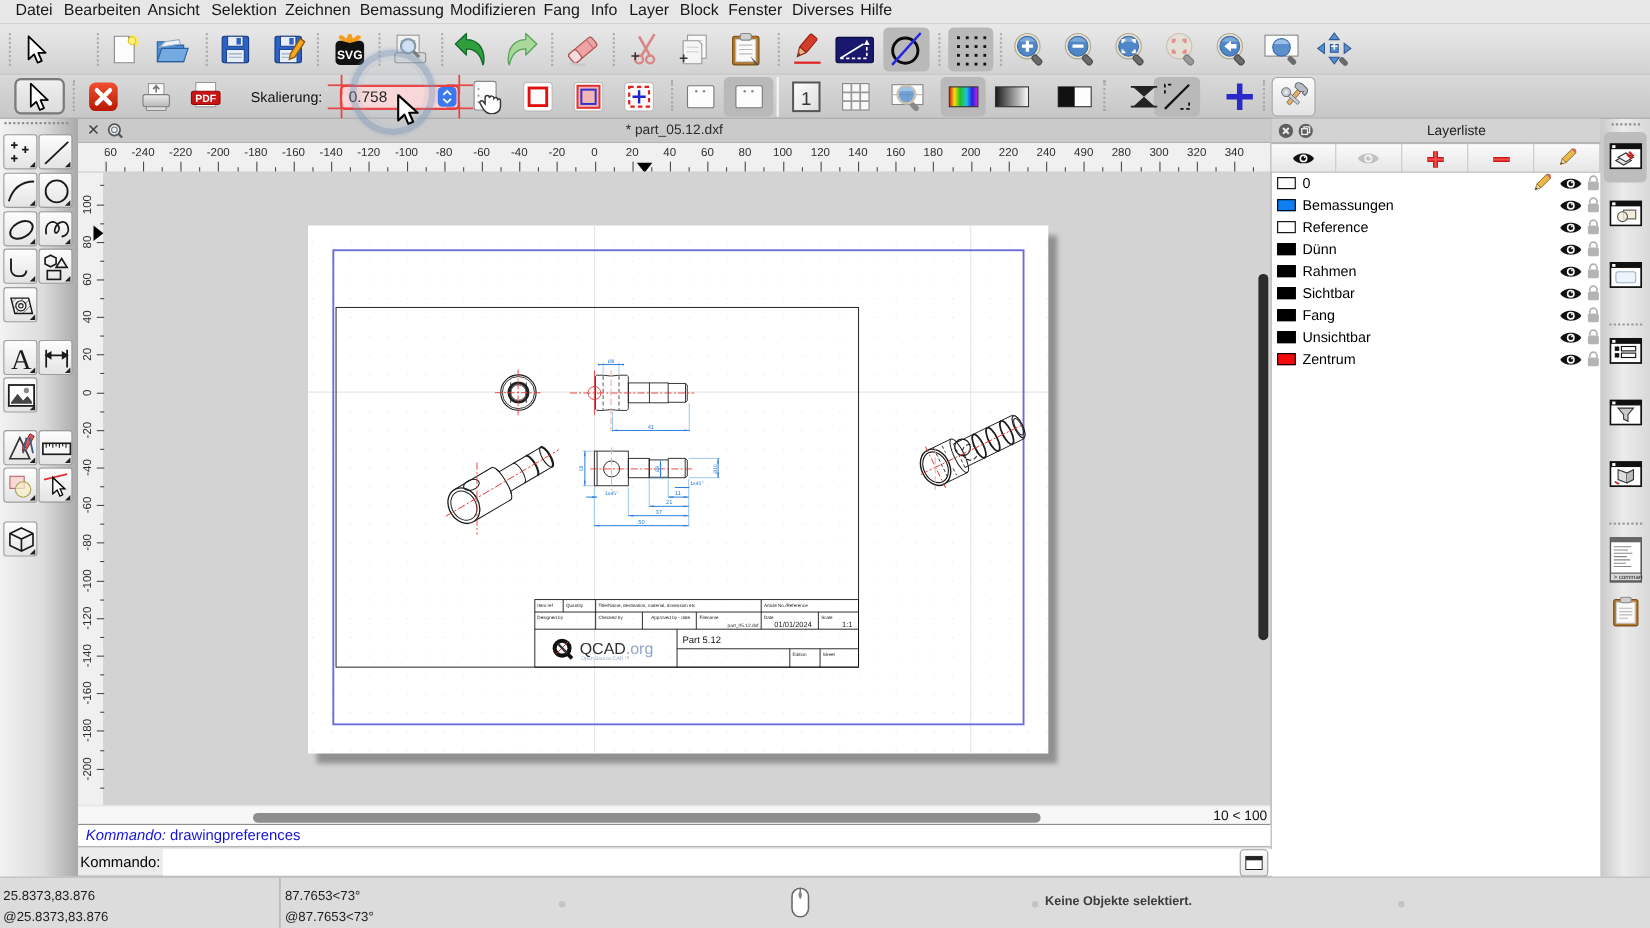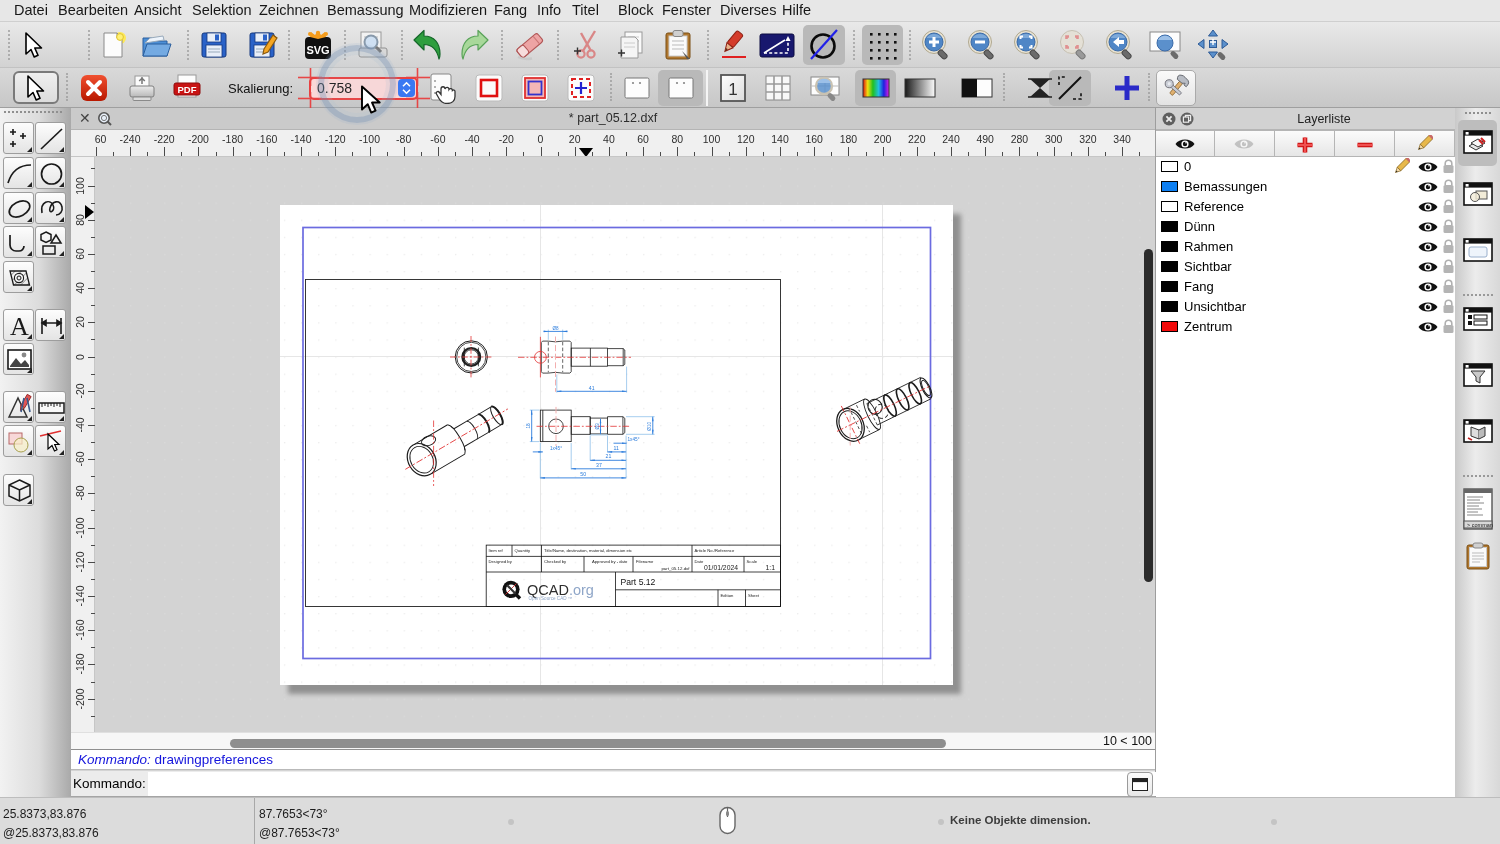--- a/index.html
+++ b/index.html
@@ -52,21 +52,21 @@
 <div class="abs" id="menubar">
 <span style="left:14px">Datei</span>
 <span style="left:58px">Bearbeiten</span>
 <span style="left:134px">Ansicht</span>
 <span style="left:192px">Selektion</span>
 <span style="left:259px">Zeichnen</span>
 <span style="left:327px">Bemassung</span>
 <span style="left:409px">Modifizieren</span>
 <span style="left:494px">Fang</span>
 <span style="left:537px">Info</span>
-<span style="left:572px">Titel</span>
+<span style="left:572px">Layer</span>
 <span style="left:618px">Block</span>
 <span style="left:662px">Fenster</span>
 <span style="left:720px">Diverses</span>
 <span style="left:782px">Hilfe</span>
 </div>
 <div class="abs tbrow" id="tb1">
 <div class="sep" style="left:8px;top:8px;height:30px"></div>
 <div class="sep" style="left:88px;top:8px;height:30px"></div>
 <div class="sep" style="left:187px;top:8px;height:30px"></div>
 <div class="sep" style="left:288px;top:8px;height:30px"></div>
@@ -1195,17 +1195,17 @@
 <div style="position:absolute;left:259px;top:9px">87.7653&lt;73°</div>
 <div style="position:absolute;left:259px;top:28px">@87.7653&lt;73°</div>
 <div class="dot3" style="left:508px;top:21px"></div>
 <div class="dot3" style="left:938px;top:21px"></div>
 <div class="dot3" style="left:1271px;top:21px"></div>
 <svg style="position:absolute;left:718px;top:8px" width="20" height="30" viewBox="0 0 20 30">
       <rect x="2" y="1.5" width="15" height="26" rx="7.5" fill="#fff" stroke="#666" stroke-width="1.4"></rect>
       <line x1="9.5" y1="1.5" x2="9.5" y2="11" stroke="#666" stroke-width="1.2"></line>
       <rect x="8" y="5" width="3" height="5" rx="1.5" fill="#888"></rect>
     </svg>
-<div style="position:absolute;left:950px;top:16px;font-size:11.5px;font-weight:bold;color:#3c3c3c">Keine Objekte dimension.</div>
+<div style="position:absolute;left:950px;top:16px;font-size:11.5px;font-weight:bold;color:#3c3c3c">Keine Objekte selektiert.</div>
 </div>
 <div class="abs" style="left:318px;top:45px;width:78px;height:78px;border-radius:50%;border:6px solid rgba(115,145,180,.40);box-shadow:0 0 0 2px rgba(150,175,205,.16), inset 0 0 0 4px rgba(160,185,210,.17);background:rgba(195,210,228,.05)"></div>
 <svg class="abs" style="left:360px;top:85px" width="26" height="32" viewBox="0 0 26 32">
     <path d="M2,1.5 L2,24.5 L7.7,19.2 L11.2,27.6 L15.6,25.7 L12,17.5 L19.7,17.5 Z" fill="#fff" stroke="#000" stroke-width="1.9" stroke-linejoin="round"></path>
   </svg>
 </body></html>

